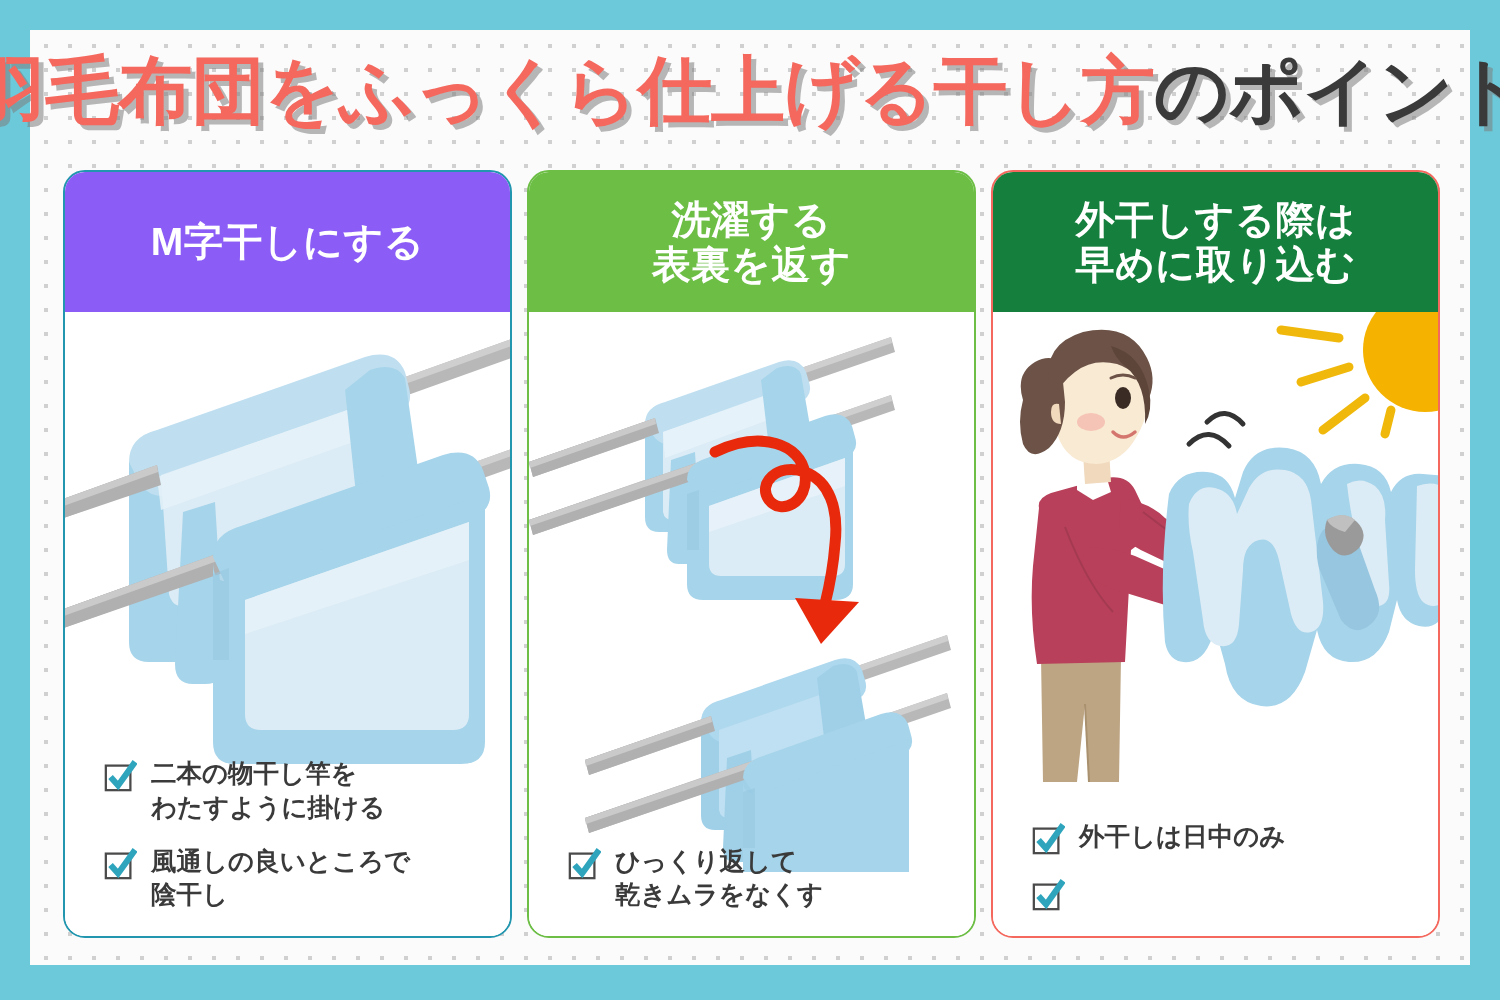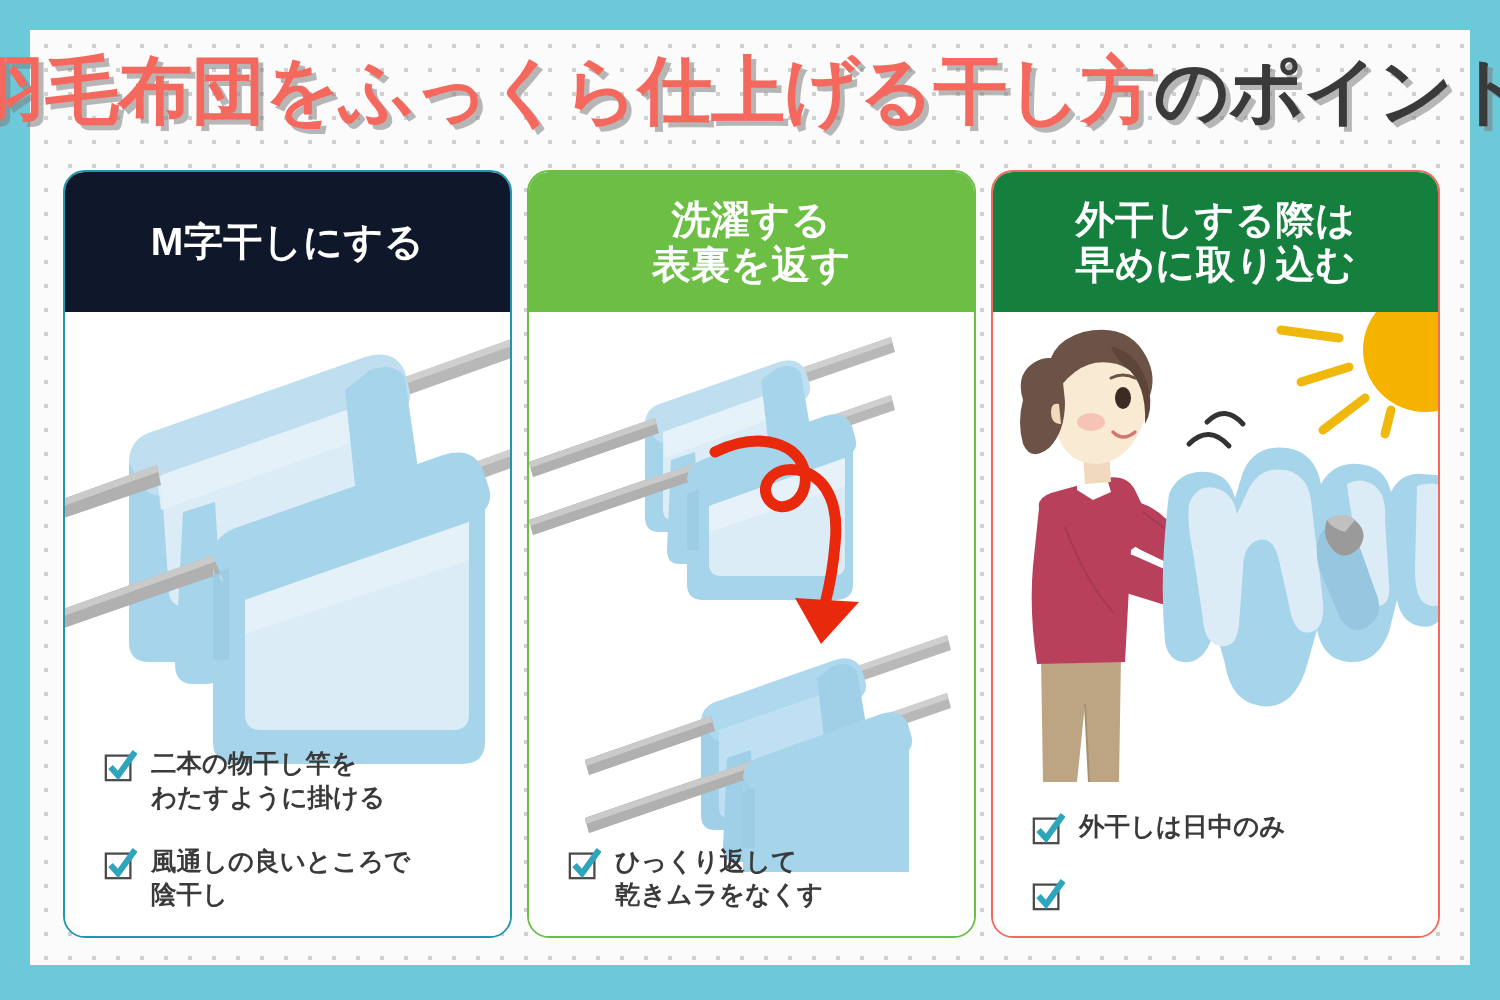--- a/index.html
+++ b/index.html
@@ -72,21 +72,21 @@
     width: 100%;
     height: 140px;
     display: flex; align-items: center; justify-content: center;
     text-align: center;
     color: #ffffff;
     font-size: 39px;
     font-weight: 900;
     line-height: 1.16;
     letter-spacing: 0.5px;
   }
-  .card.teal  .card-header { background: #0f172a; justify-content: flex-end; }
+  .card.teal  .card-header { background: #8b5cf6; justify-content: flex-end; }
   .card.green .card-header { background: #6cbe45; }
   .card.coral .card-header { background: #15803d; }
   .card-header .hdr-lines { width: 100%; }
 
   .card-body {
     position: relative;
     width: 100%;
     height: 624px;
     background: #ffffff;
     overflow: hidden;
@@ -103,21 +103,21 @@
   .bullets {
     position: absolute;
     left: 0; bottom: 16px;
     width: 100%;
     padding: 0 28px 0 38px;
   }
   .bullet {
     display: flex;
     align-items: flex-start;
     gap: 14px;
-    margin-bottom: 30px;
+    margin-bottom: 20px;
   }
   .bullet:last-child { margin-bottom: 8px; }
   .chk {
     flex: 0 0 auto;
     width: 34px; height: 34px;
     margin-top: 2px;
   }
   .bullet-text {
     font-size: 25.5px;
     font-weight: 700;

